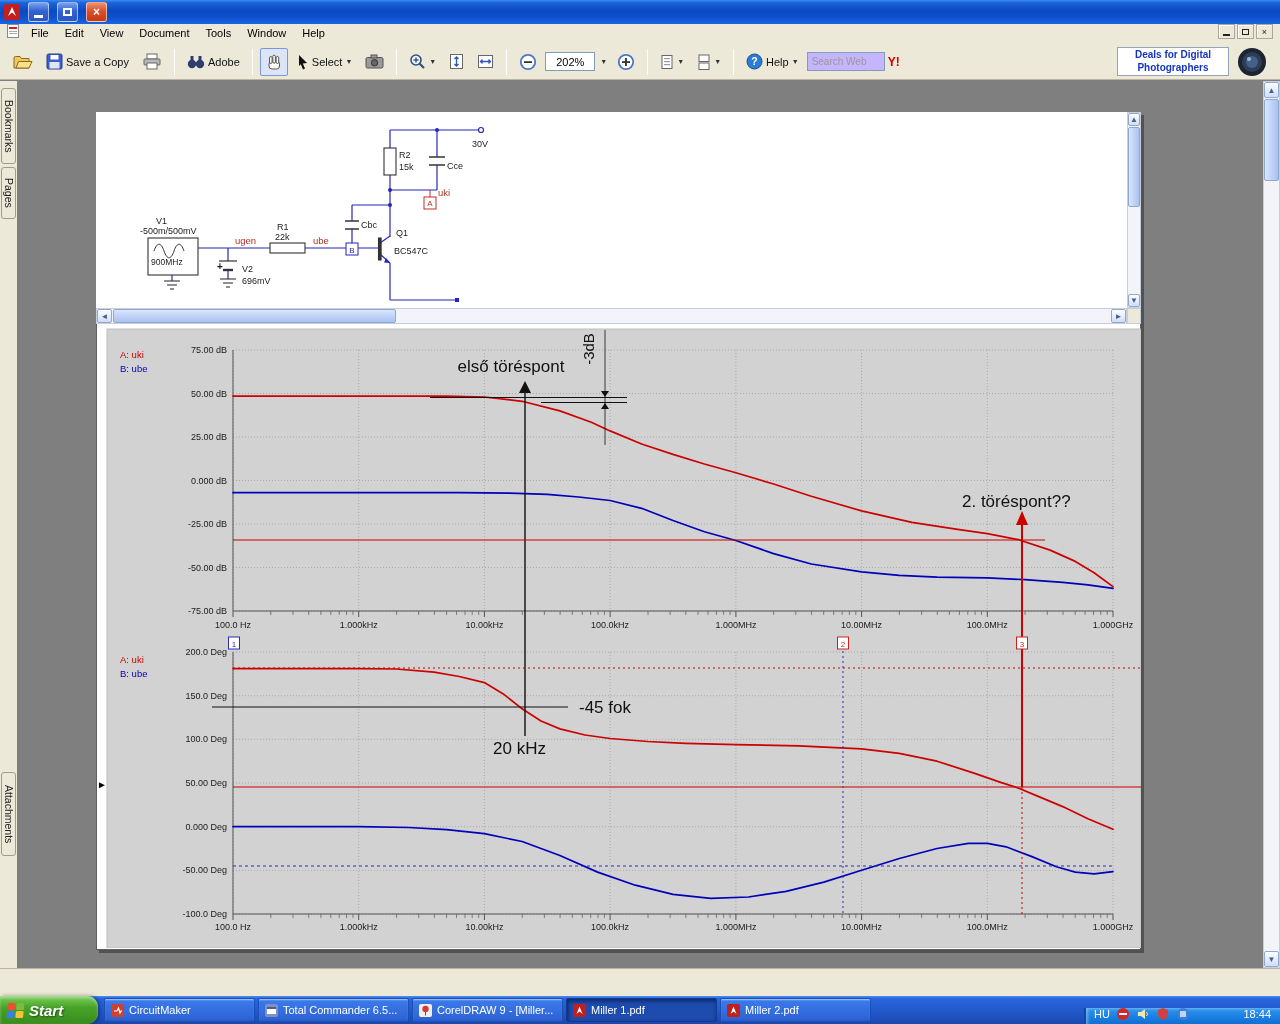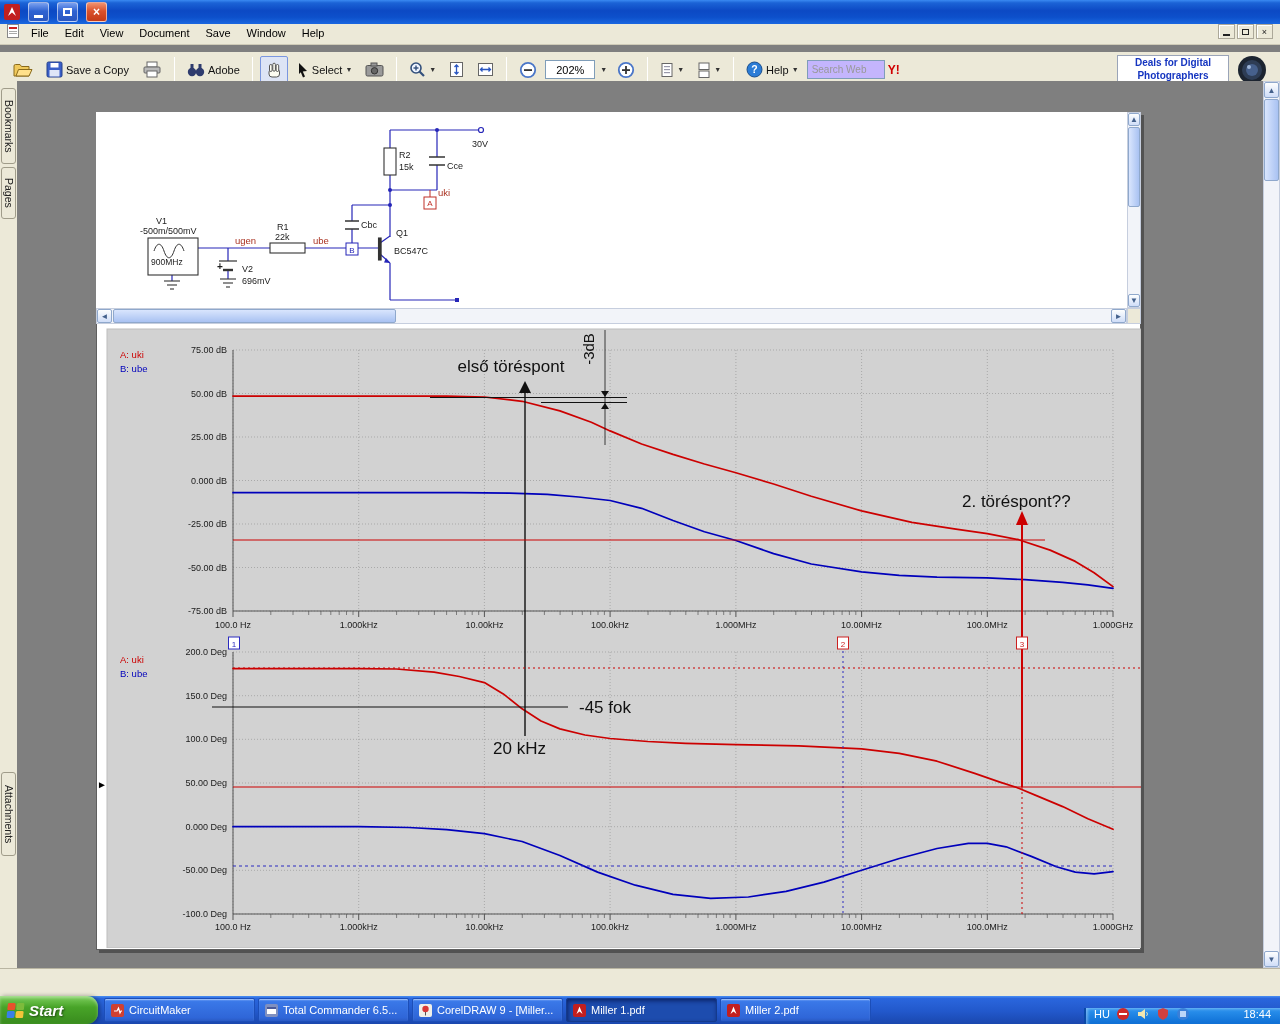--- a/index.html
+++ b/index.html
@@ -17,21 +17,21 @@
 
 
 #menubar{left:0;top:24px;width:1280px;height:21px;background:#ece9d8;border-bottom:1px solid #cfcbb8;display:flex;align-items:flex-start;padding:0 3px;}
 .menu-item{font-size:11px;color:#000;padding:3px 8px;}
 .mdi-controls{margin-left:auto;display:flex;gap:2px;padding-right:4px;}
 .mbtn{width:17px;height:15px;background:#ece9d8;border:1px solid #aca899;box-shadow:inset 1px 1px 0 #fff;display:flex;align-items:center;justify-content:center;font-size:9px;color:#222;}
 .mg-min{display:block;width:7px;height:2px;background:#222;margin-top:7px;}
 .mg-rest{display:block;width:7px;height:6px;border:1px solid #222;}
 
 
-#toolbar{left:0;top:52px;width:1280px;height:36px;background:#ece9d8;border-bottom:1px solid #b9b5a2;display:flex;align-items:center;padding:0 8px;gap:3px;}
+#toolbar{left:0;top:44px;width:1280px;height:36px;background:#ece9d8;border-bottom:1px solid #b9b5a2;display:flex;align-items:center;padding:0 8px;gap:3px;}
 .tbtn{height:28px;display:flex;align-items:center;gap:3px;padding:2px 4px;border:1px solid transparent;border-radius:2px;font-size:11px;color:#111;white-space:nowrap;}
 .tbtn.pressed{background:#dde4f5;border-color:#7a96df;}
 .tsep{width:1px;height:26px;background:#b9b5a2;border-right:1px solid #fff;margin:0 4px;}
 .chev{font-size:7px;color:#333;}
 .zoombox{width:50px;height:19px;border:1px solid #7f9db9;background:#fff;font-size:11px;display:flex;align-items:center;justify-content:center;}
 input.searchweb{width:78px;height:19px;border:1px solid #7f9db9;font-size:10px;padding:1px 4px;color:#555;background:#c4b5fd;}
 input.searchweb::placeholder{color:#999;}
 .yg{color:#d00000;font-weight:700;font-size:12px;}
 .adwrap{margin-left:auto;display:flex;align-items:center;gap:5px;padding-right:2px;}
 .adbox{width:112px;text-align:center;font-size:10px;font-weight:700;color:#1535c0;line-height:12.5px;background:#fff;border:1px solid #9aa4b8;padding:1px 2px;}
@@ -94,21 +94,21 @@
           <rect x="0.5" y="0.5" width="11" height="13" fill="#fff" stroke="#888"></rect>
           <rect x="2" y="3" width="8" height="2" fill="#c22"></rect>
           <rect x="2" y="7" width="8" height="1" fill="#aaa"></rect>
           <rect x="2" y="9" width="8" height="1" fill="#aaa"></rect>
         </svg>
     </span>
     <span class="menu-item">File</span>
     <span class="menu-item">Edit</span>
     <span class="menu-item">View</span>
     <span class="menu-item">Document</span>
-    <span class="menu-item">Save</span>
+    <span class="menu-item">Tools</span>
     <span class="menu-item">Window</span>
     <span class="menu-item">Help</span>
     <span class="mdi-controls">
       <span class="mbtn">
           <i class="mg-min"></i>
         </span>
       <span class="mbtn">
           <i class="mg-rest"></i>
         </span>
       <span class="mbtn">×</span>

